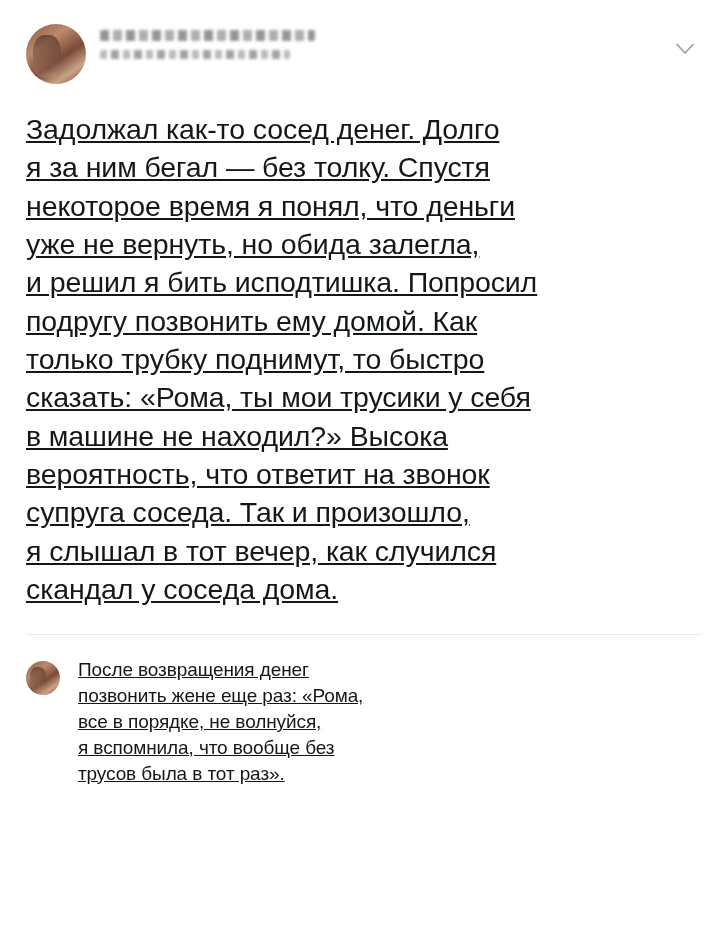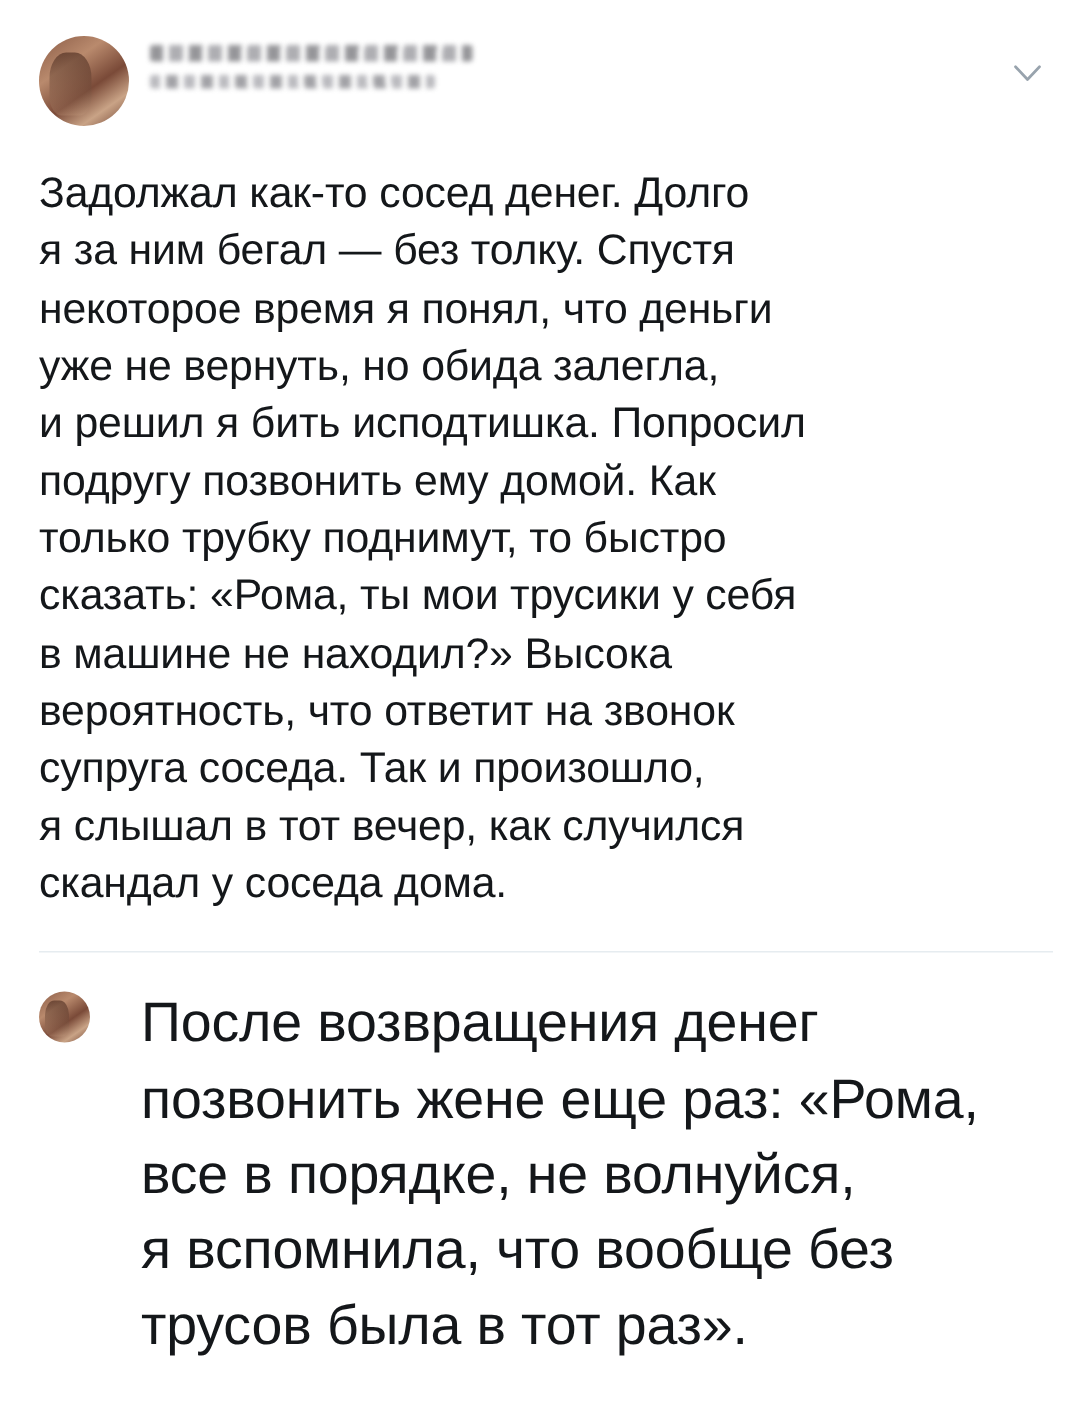--- a/index.html
+++ b/index.html
@@ -14,20 +14,21 @@
     color: #14171a;
     overflow: hidden;
   }
 
   .page {
     position: relative;
     width: 728px;
     height: 945px;
     background: #ffffff;
     box-sizing: border-box;
+    text-decoration: underline;
   }
 
   
   .edge-left, .edge-right {
     position: absolute;
     top: 0;
     width: 24px;
     height: 945px;
     background: #ffffff;
   }
@@ -150,22 +151,22 @@
     position: absolute;
     left: 12%;
     top: 18%;
     width: 46%;
     height: 70%;
     background: linear-gradient(180deg, rgba(60,30,20,0.55), rgba(200,160,130,0.25));
     border-radius: 40% 40% 30% 30%;
   }
 
   .reply-body {
-    margin-left: 34px;
-    font-size: 37px;
+    margin-left: 18px;
+    font-size: 19px;
     line-height: 1.36;
     color: #14171a;
     letter-spacing: -0.1px;
     white-space: pre-wrap;
   }
 </style>
 </head>
 <body>
 
 <div class="page">

